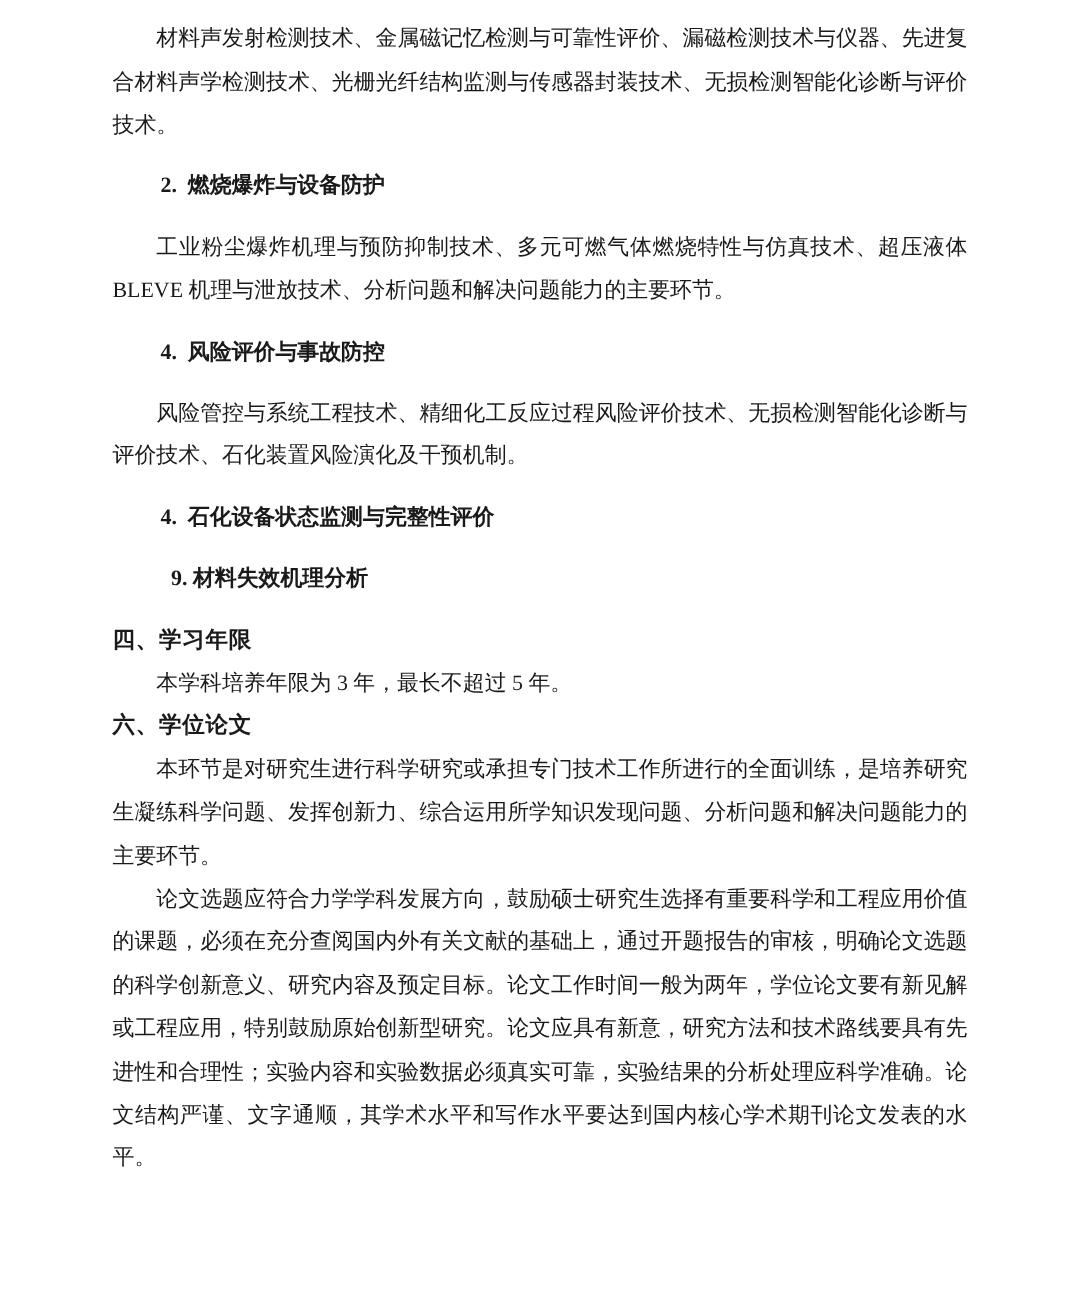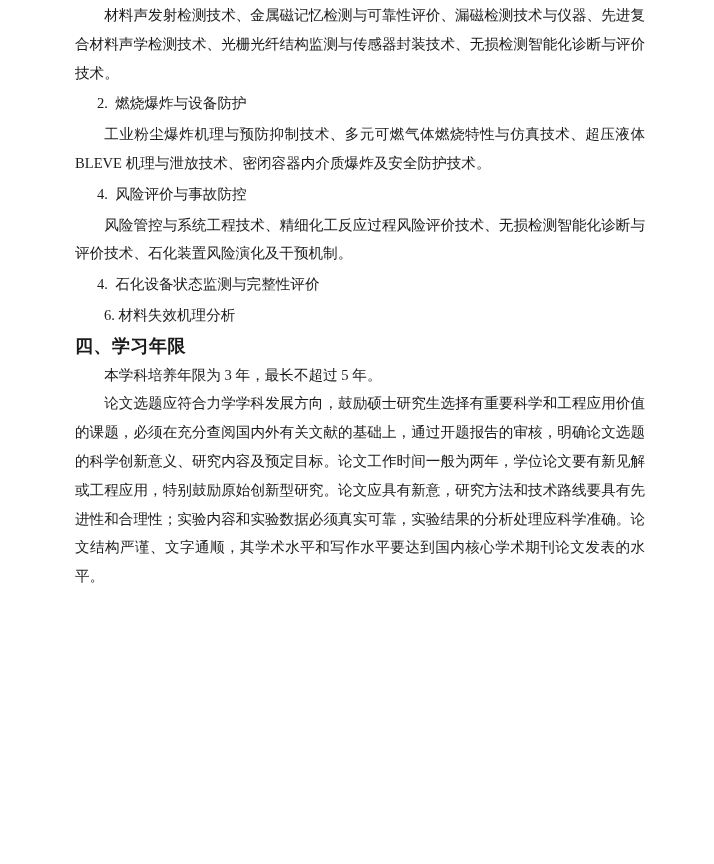--- a/index.html
+++ b/index.html
@@ -9,57 +9,60 @@
   }
   body {
     width: 714px;
     height: 864px;
     overflow: hidden;
   }
   .page {
     box-sizing: border-box;
     width: 714px;
     height: 864px;
-    padding: 1px 69px 0 75px;
+    padding: 12px 69px 0 75px;
     background: #ffffff;
     font-family: "Liberation Serif", "DejaVu Serif", serif;
     font-size: 14.6px;
     line-height: 28.8px;
     color: #1a1a1a;
   }
   .para {
     margin: 0;
     text-indent: 2em;
     text-align: justify;
   }
   .num-item {
-    margin: 2px;
+    margin: 12px;
     padding-left: 20px;
     text-indent: 0;
     white-space: pre-wrap;
+    font-weight: bold;
   }
   .num-item.item5 {
     padding-left: 27px;
   }
   .heading {
     margin: 0;
     font-weight: bold;
     font-family: "Liberation Sans", "DejaVu Sans", sans-serif;
-    font-size: 18px;
+    font-size: 15px;
     letter-spacing: 0.5px;
   }
 </style>
 </head>
 <body>
 
 <div class="page">
   <p class="para">材料声发射检测技术、金属磁记忆检测与可靠性评价、漏磁检测技术与仪器、先进复合材料声学检测技术、光栅光纤结构监测与传感器封装技术、无损检测智能化诊断与评价技术。</p>
   <p class="num-item">2.  燃烧爆炸与设备防护</p>
-  <p class="para">工业粉尘爆炸机理与预防抑制技术、多元可燃气体燃烧特性与仿真技术、超压液体 BLEVE 机理与泄放技术、密闭容器内介质爆炸及安全防护技术。</p>
+  <p class="para">工业粉尘爆炸机理与预防抑制技术、多元可燃气体燃烧特性与仿真技术、超压液体 BLEVE 机理与泄放技术、分析问题和解决问题能力的主要环节。</p>
   <p class="num-item">4.  风险评价与事故防控</p>
   <p class="para">风险管控与系统工程技术、精细化工反应过程风险评价技术、无损检测智能化诊断与评价技术、石化装置风险演化及干预机制。</p>
   <p class="num-item">4.  石化设备状态监测与完整性评价</p>
-  <p class="num-item item5">6. 材料失效机理分析</p>
+  <p class="num-item item5">9. 材料失效机理分析</p>
   <p class="heading">四、学习年限</p>
   <p class="para">本学科培养年限为 3 年，最长不超过 5 年。</p>
+  <p class="heading">六、学位论文</p>
+  <p class="para">本环节是对研究生进行科学研究或承担专门技术工作所进行的全面训练，是培养研究生凝练科学问题、发挥创新力、综合运用所学知识发现问题、分析问题和解决问题能力的主要环节。</p>
   <p class="para">论文选题应符合力学学科发展方向，鼓励硕士研究生选择有重要科学和工程应用价值的课题，必须在充分查阅国内外有关文献的基础上，通过开题报告的审核，明确论文选题的科学创新意义、研究内容及预定目标。论文工作时间一般为两年，学位论文要有新见解或工程应用，特别鼓励原始创新型研究。论文应具有新意，研究方法和技术路线要具有先进性和合理性；实验内容和实验数据必须真实可靠，实验结果的分析处理应科学准确。论文结构严谨、文字通顺，其学术水平和写作水平要达到国内核心学术期刊论文发表的水平。</p>
 
 </div>
 
 </body></html>

